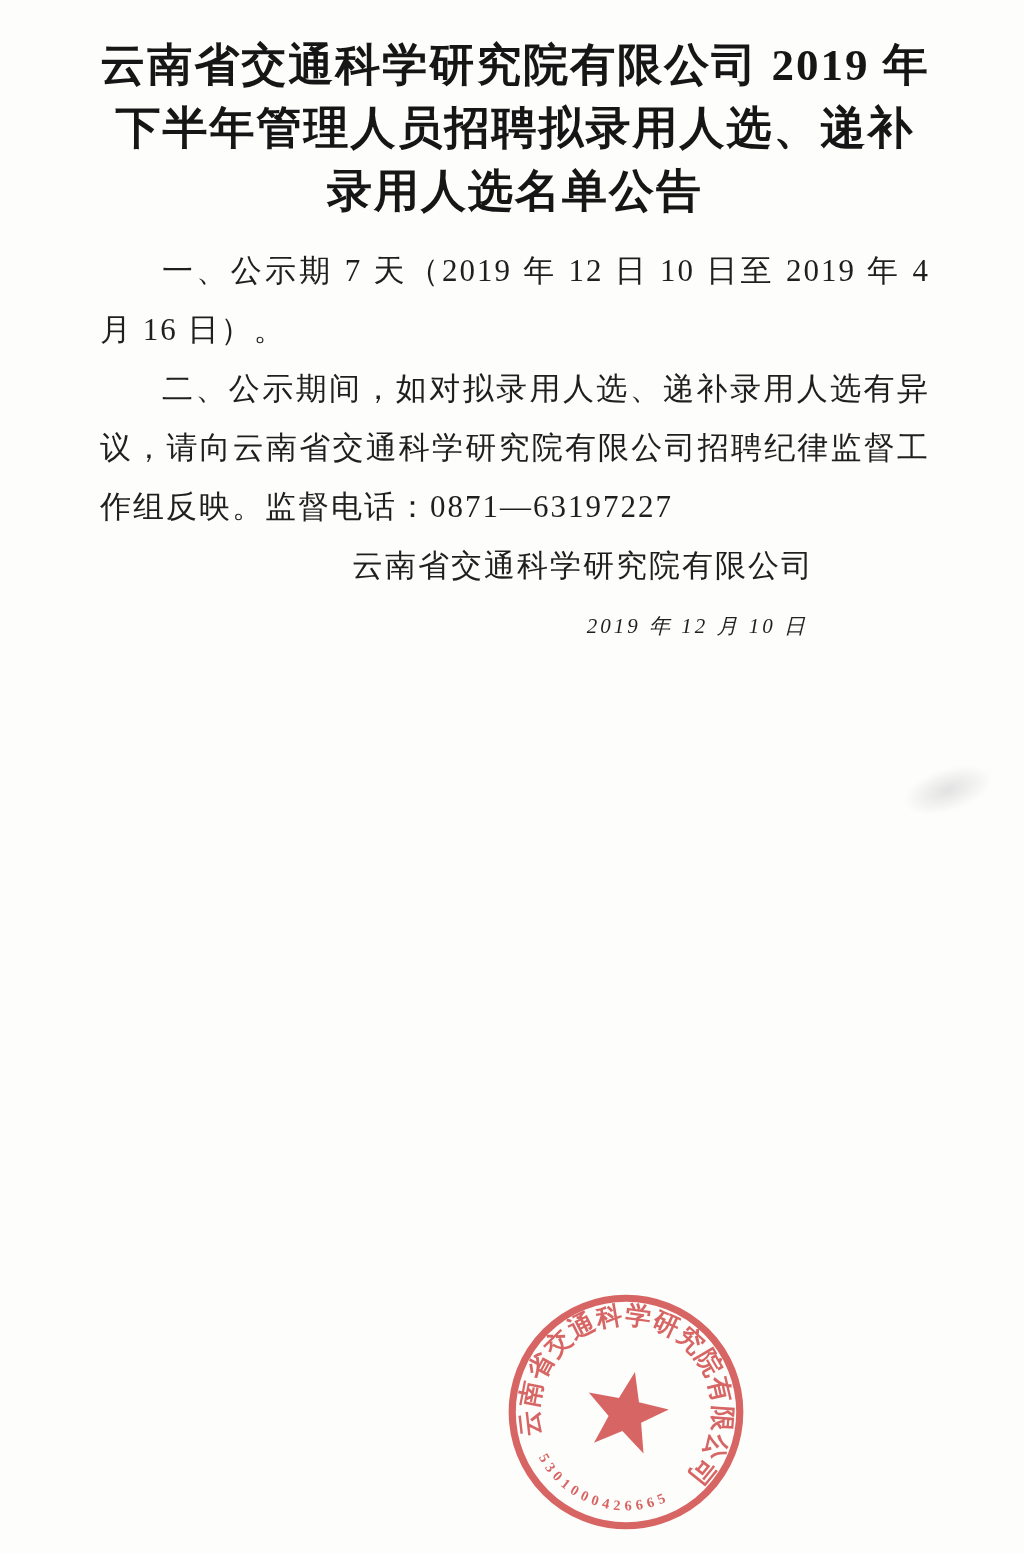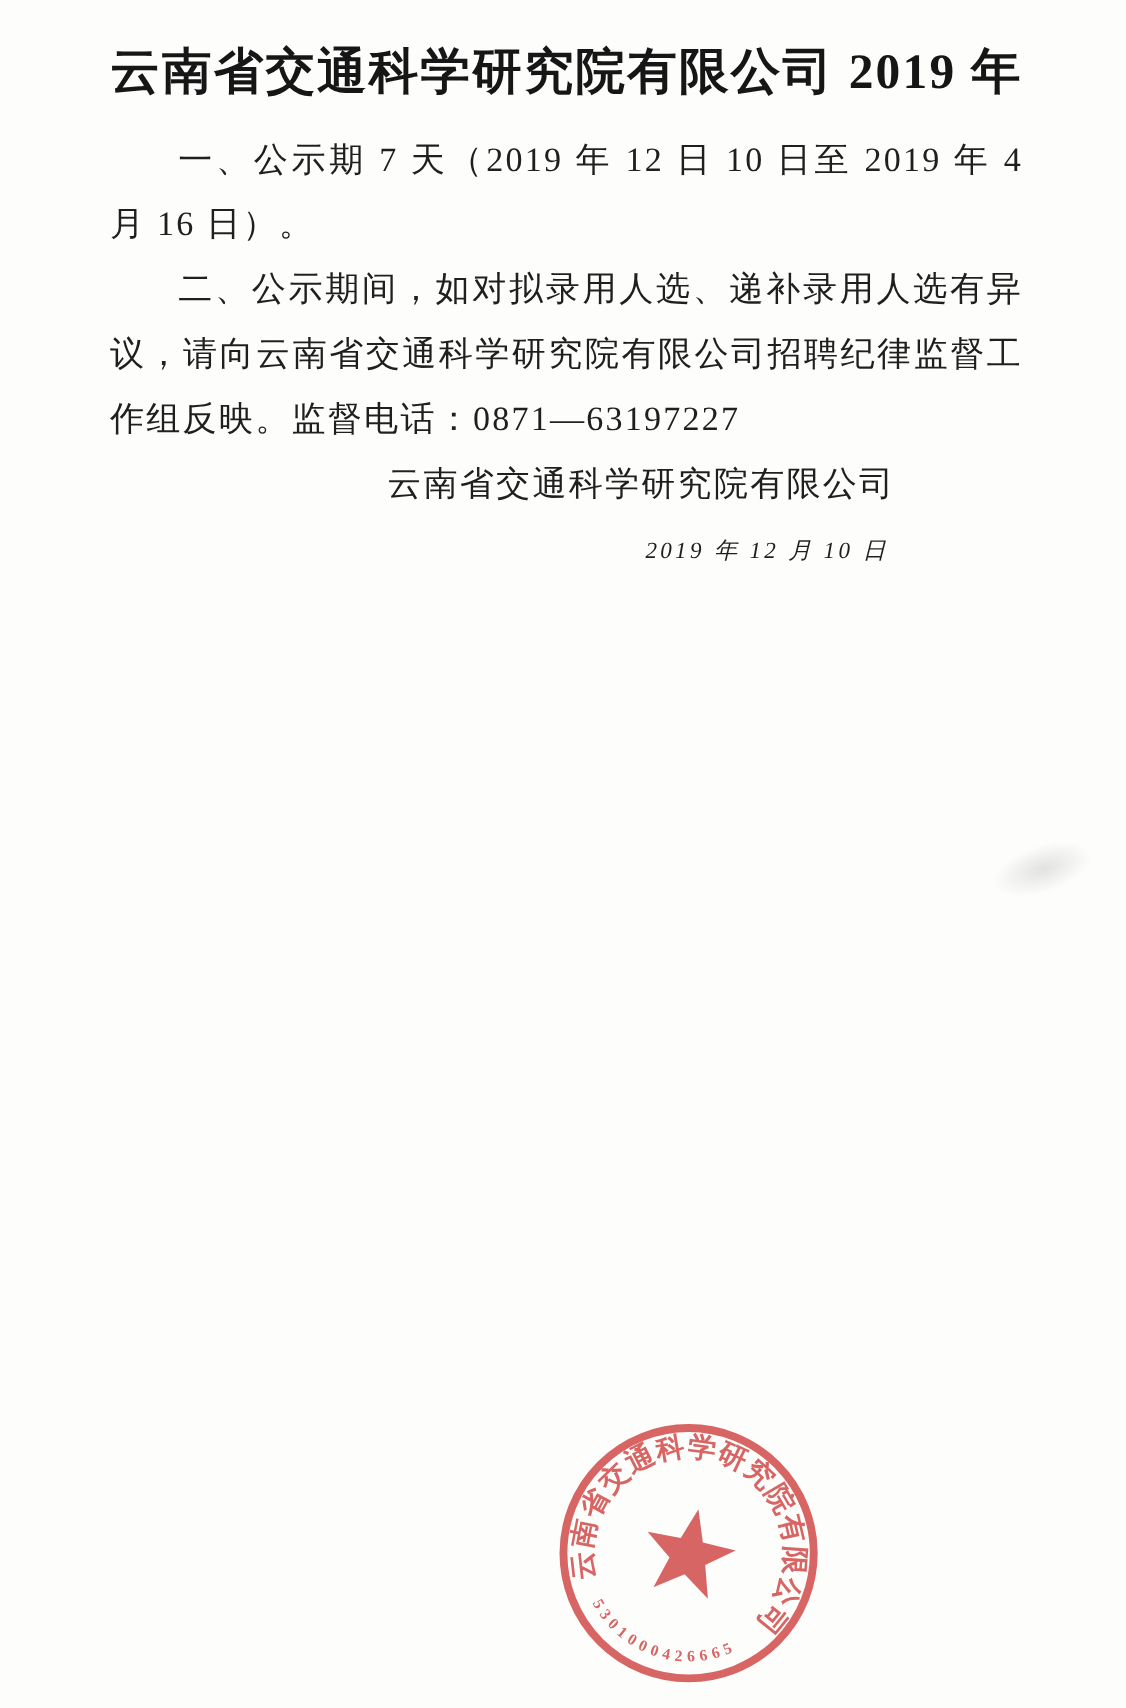--- a/index.html
+++ b/index.html
@@ -75,20 +75,22 @@
     filter: blur(1px);
   }
 </style>
 </head>
 <body>
 
 <div class="page">
 
   <div class="doc-title">
     <div>云南省交通科学研究院有限公司 2019 年</div>
+    <div>下半年管理人员招聘拟录用人选、递补</div>
+    <div>录用人选名单公告</div>
   </div>
 
   <div class="doc-body">
     <div class="para gap-top">一、公示期 7 天（2019 年 12 日 10 日至 2019 年 4 月 16 日）。</div>
     <div class="para">二、公示期间，如对拟录用人选、递补录用人选有异议，请向云南省交通科学研究院有限公司招聘纪律监督工作组反映。监督电话：0871—63197227</div>
 
     <div class="sig-block">云南省交通科学研究院有限公司</div>
     <div class="date-block">2019 年 12 月 10 日</div>
   </div>
 

